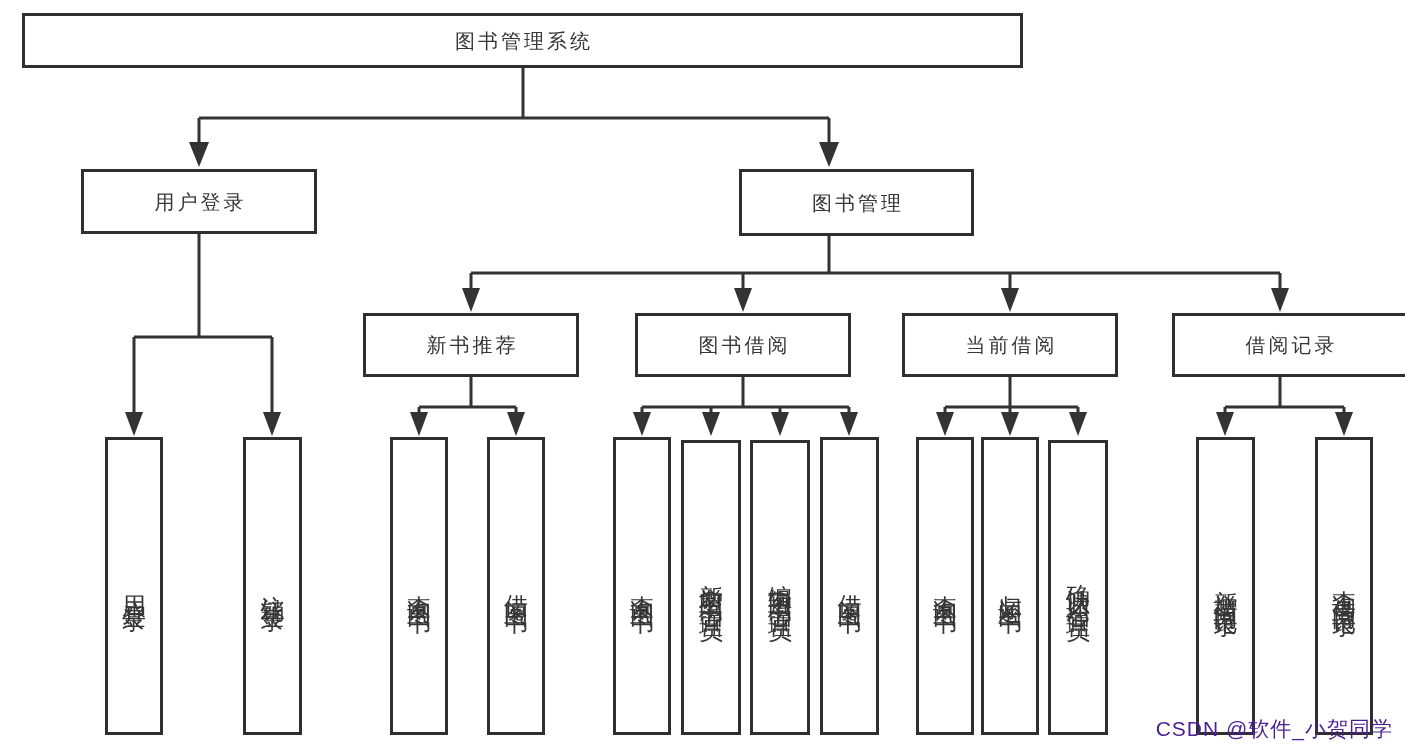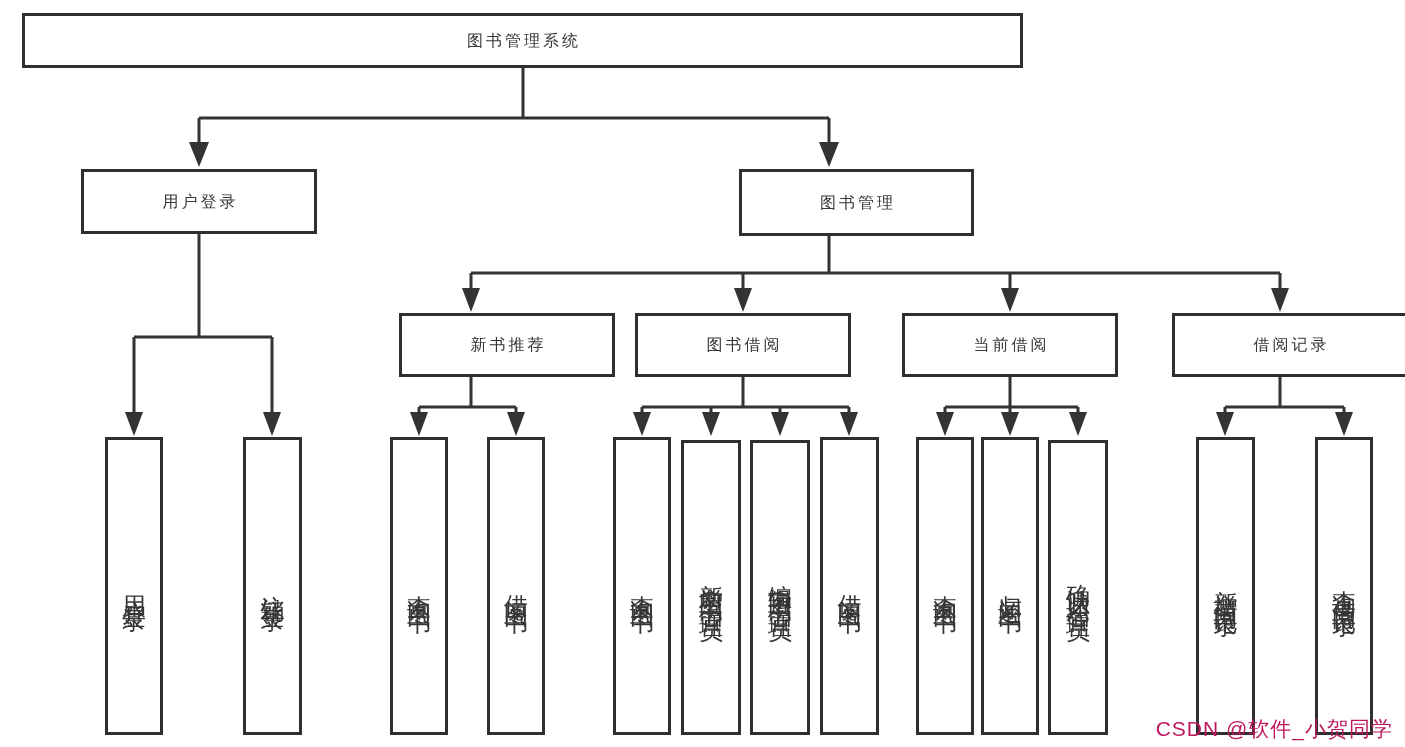--- a/index.html
+++ b/index.html
@@ -18,39 +18,39 @@
   }
   .box {
     position: absolute;
     box-sizing: border-box;
     background: #ffffff;
     border: 3px solid #2f2f2f;
     color: #363636;
     display: flex;
     align-items: center;
     justify-content: center;
-    font-size: 16px;
+    font-size: 20px;
     line-height: 1;
     white-space: nowrap;
   }
   .hbox {
     letter-spacing: 3px;
     text-indent: 3px;
   }
   .vbox {
     writing-mode: vertical-rl;
     text-orientation: mixed;
     letter-spacing: 5px;
     font-size: 24px;
   }
   .watermark {
     position: absolute;
     right: 12px;
     bottom: 4px;
-    color: #be185d;
+    color: #4c1d95;
     font-size: 21px;
     letter-spacing: 1px;
     white-space: nowrap;
   }
 </style>
 </head>
 <body>
 
 <div class="canvas">
 
@@ -96,21 +96,21 @@
       <polygon points="1225,436 1216,412 1234,412"></polygon>
       <polygon points="1344,436 1335,412 1353,412"></polygon>
     </g>
   </svg>
 
   <div class="box hbox" style="left:22px; top:13px; width:1001px; height:55px;">图书管理系统</div>
 
   <div class="box hbox" style="left:81px; top:169px; width:236px; height:65px;">用户登录</div>
   <div class="box hbox" style="left:712px; top:169px; width:235px; height:67px;margin-left:27px;">图书管理</div>
 
-  <div class="box hbox" style="left:363px; top:313px; width:216px; height:64px;margin-left:36px;">新书推荐</div>
+  <div class="box hbox" style="left:363px; top:313px; width:216px; height:64px;">新书推荐</div>
   <div class="box hbox" style="left:902px; top:313px; width:216px; height:64px;">当前借阅</div>
   <div class="box hbox" style="left:635px; top:313px; width:216px; height:64px;">图书借阅</div>
   <div class="box hbox" style="left:1172px; top:313px; width:236px; height:64px;">借阅记录</div>
 
   <div class="box vbox" style="left:105px; top:437px; width:58px; height:298px;">用户登录</div>
   <div class="box vbox" style="left:243px; top:437px; width:59px; height:298px;">注销登录</div>
 
   <div class="box vbox" style="left:390px; top:437px; width:58px; height:298px;">查询图书</div>
   <div class="box vbox" style="left:487px; top:437px; width:58px; height:298px;">借阅图书</div>
 

